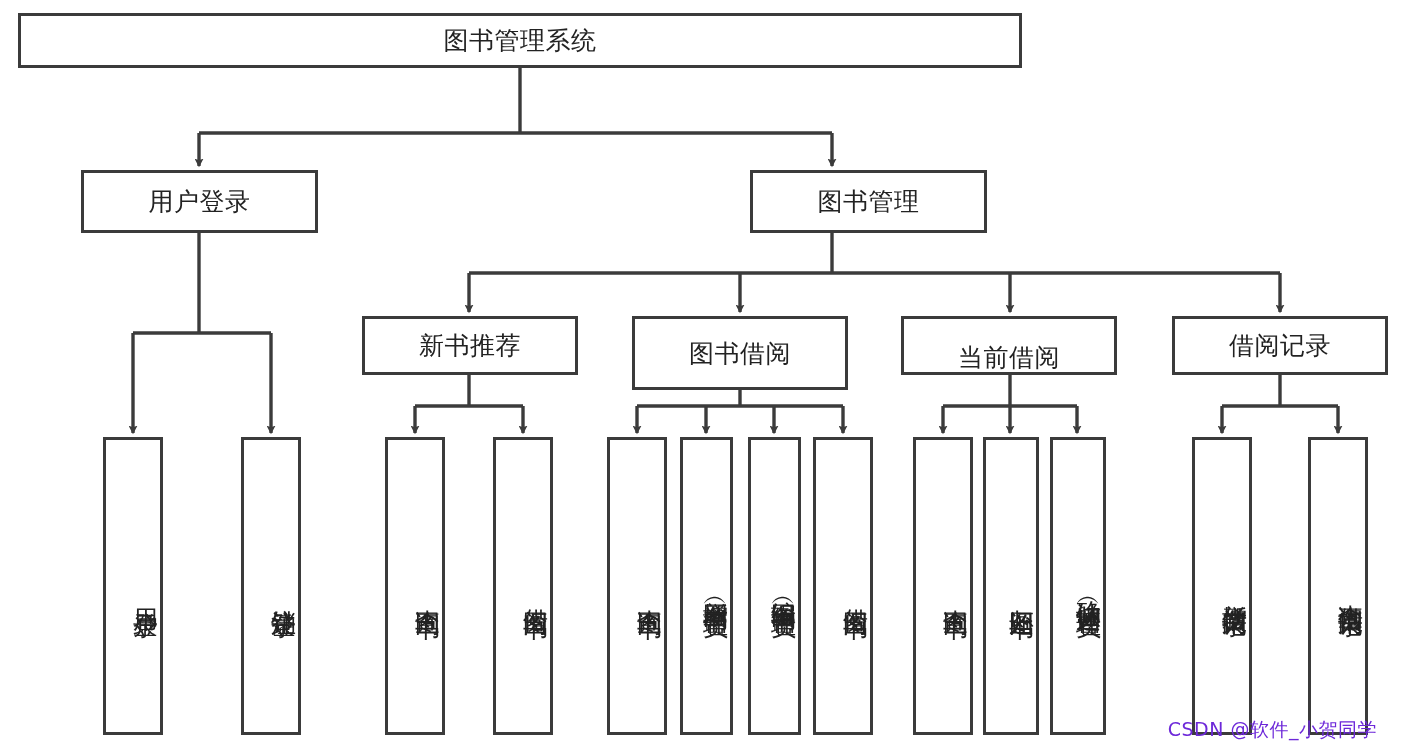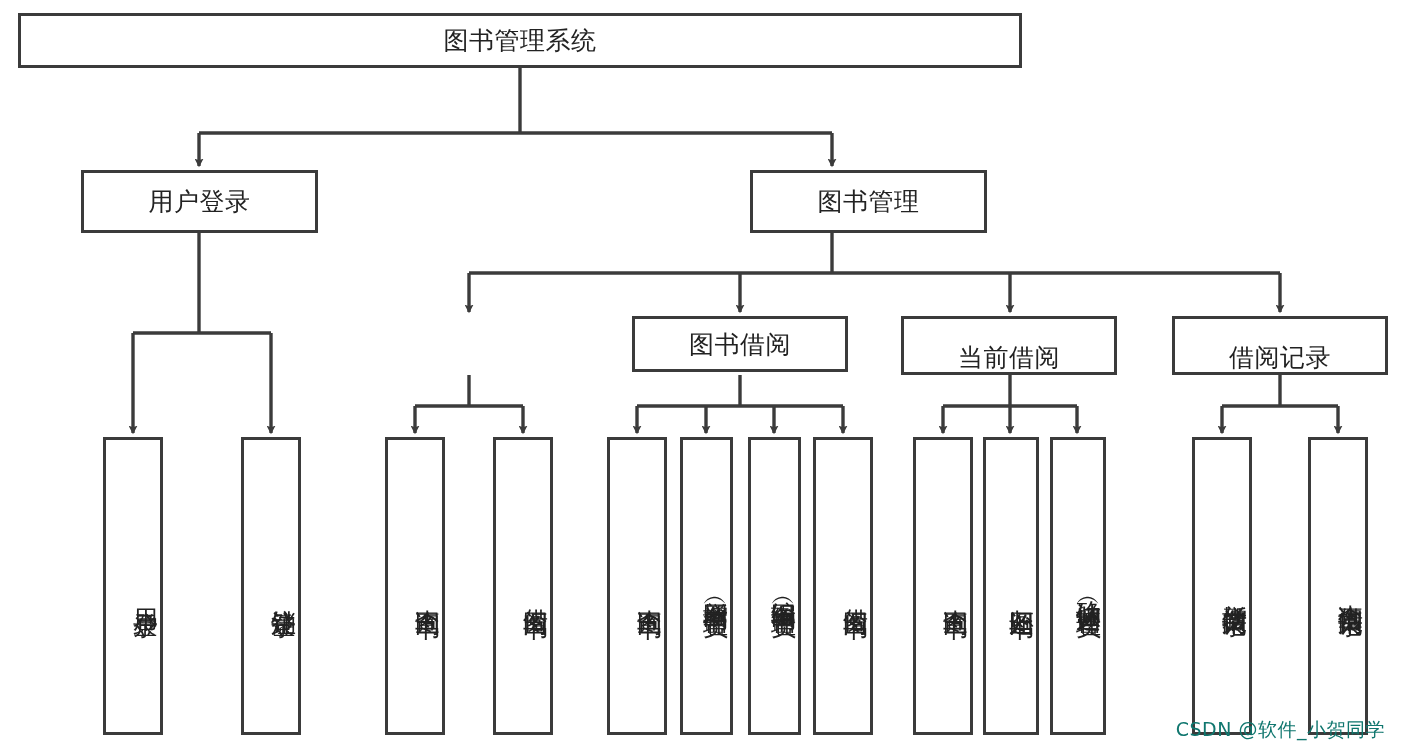--- a/index.html
+++ b/index.html
@@ -52,24 +52,24 @@
     padding-top: 14px;
   }
   .node.vert.tall-pad {
     padding-top: 8px;
   }
   .node-label {
     display: block;
   }
   #watermark {
     position: absolute;
-    right: 20px;
+    right: 28px;
     bottom: 4px;
     font-size: 19px;
-    color: #0f766e;
+    color: #6d28d9;
     white-space: nowrap;
     letter-spacing: 0.5px;
   }
 </style>
 </head>
 <body>
 
 <div id="diagram-root">
 
   <svg id="edge-layer" viewBox="0 0 1405 747" width="1405" height="747" xmlns="http://www.w3.org/2000/svg">
@@ -126,27 +126,30 @@
     <span class="node-label">图书管理系统</span>
   </div>
 
   <div class="node horiz" style="left:81px; top:170px; width:237px; height:63px;">
     <span class="node-label">用户登录</span>
   </div>
   <div class="node horiz" style="left:750px; top:170px; width:237px; height:63px;">
     <span class="node-label">图书管理</span>
   </div>
 
-  <div class="node horiz" style="left:632px; top:316px; width:216px; height:56px;text-align:center;">
+  <div class="node horiz" style="left:362px; top:316px; width:216px; height:59px;">
+    <span class="node-label">新书推荐</span>
+  </div>
+  <div class="node horiz" style="left:632px; top:316px; width:216px; height:74px;text-align:center;">
     <span class="node-label">图书借阅</span>
   </div>
   <div class="node horiz" style="left:901px; top:316px; width:216px; height:59px;align-items:flex-end;">
     <span class="node-label">当前借阅</span>
   </div>
-  <div class="node horiz" style="left:1172px; top:316px; width:216px; height:59px;align-items:flex-end;">
+  <div class="node horiz" style="left:1172px; top:316px; width:216px; height:59px;">
     <span class="node-label">借阅记录</span>
   </div>
 
   <div class="node vert" style="left:103px; top:437px; width:60px; height:298px;">
     <span class="node-label">用户登录</span>
   </div>
   <div class="node vert" style="left:241px; top:437px; width:60px; height:298px;">
     <span class="node-label">注销登录</span>
   </div>
 

